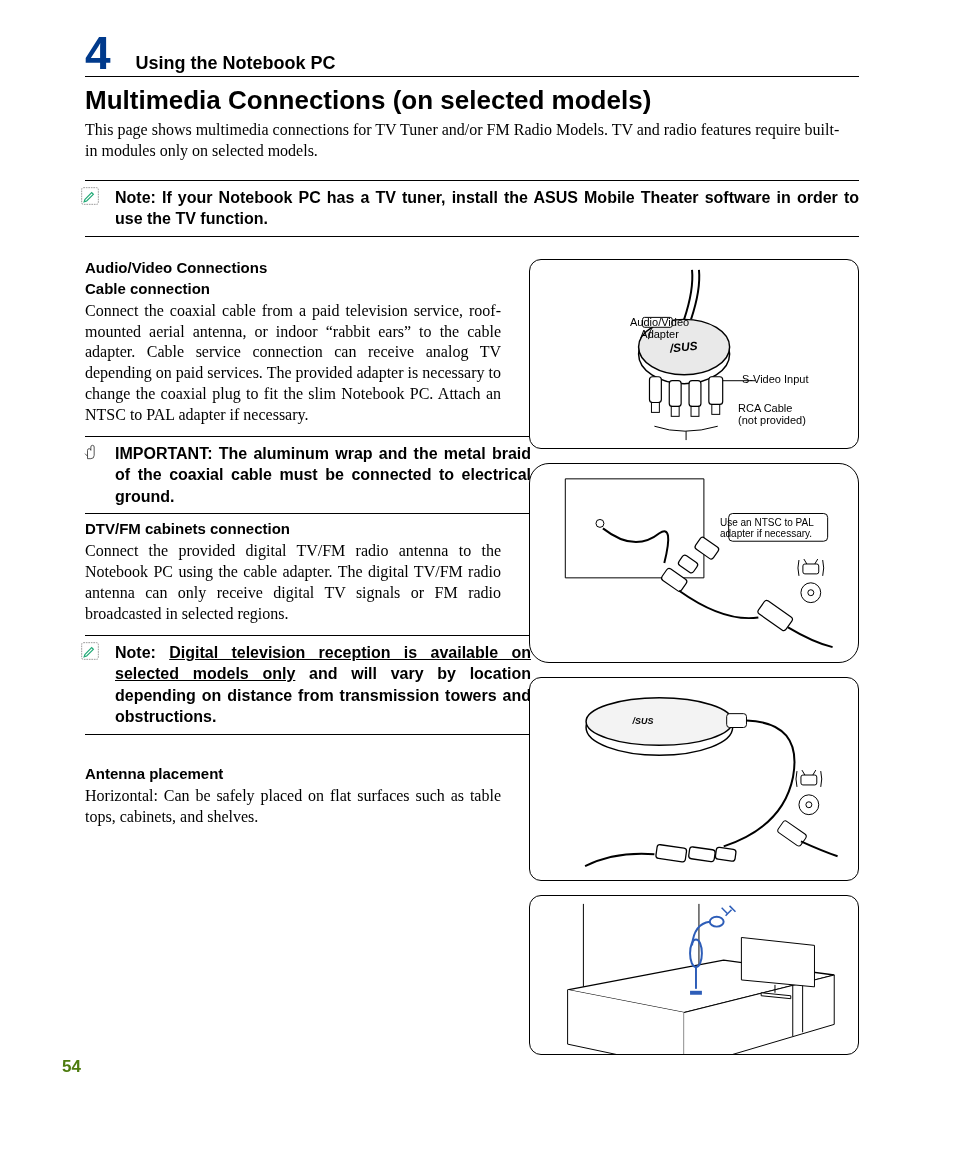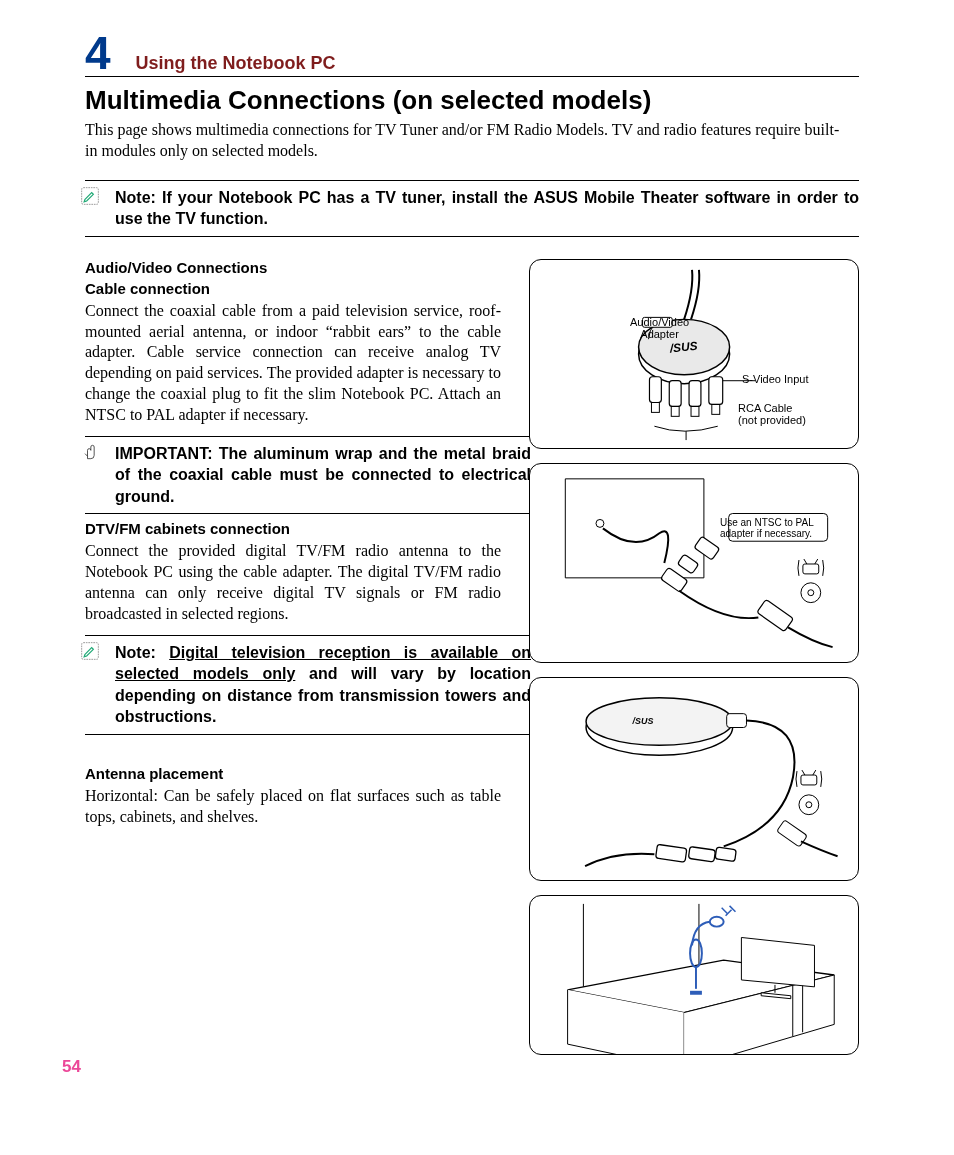--- a/index.html
+++ b/index.html
@@ -28,21 +28,21 @@
     font-weight: bold;
     font-size: 46px;
     color: #003a8c;
     margin-right: 25px;
     line-height: 1;
   }
   .chapter-title {
     font-family: Arial, Helvetica, sans-serif;
     font-weight: bold;
     font-size: 18px;
-    color: #7f1d1d;
+    color: #000000;
   }
   h1.main-heading {
     font-family: Arial, Helvetica, sans-serif;
     font-weight: bold;
     font-size: 26px;
     margin: 8px 0 4px 0;
   }
   p.intro {
     font-size: 16px;
     line-height: 1.3;
@@ -103,21 +103,21 @@
   .illus-box svg { display:block; }
   .callout { position:absolute; text-align:center; line-height:1.15; }
 
   .page-number {
     position: absolute;
     bottom: 78px;
     left: 62px;
     font-family: Arial, Helvetica, sans-serif;
     font-weight: bold;
     font-size: 17px;
-    color: #ec4899;
+    color: #4d7c0f;
   }
 
   
   .pencil-icon svg, .hand-icon svg { width:20px; height:20px; }
 </style>
 </head>
 <body>
 
 <div class="page">
 
@@ -206,21 +206,21 @@
           <line x1="142" y1="173" x2="142" y2="182" stroke="#000"></line>
           <line x1="142" y1="182" x2="210" y2="160" stroke="#000" stroke-width="0"></line>
         </svg>
         <div class="callout" style="top:56px; left:100px; white-space:pre;">Audio/Video
 Adapter</div>
         <div class="callout" style="top:113px; left:212px; text-align:left;">S-Video Input</div>
         <div class="callout" style="top:142px; left:208px; text-align:left; white-space:pre;">RCA Cable
 (not provided)</div>
       </div>
 
-      <div class="illus-box" style="height:200px;">
+      <div class="illus-box" style="height:200px;border-radius:20px;">
         <svg viewBox="0 0 300 200" width="100%" height="100%">
           <path d="M20 15 L160 15 L160 115 L20 115 Z" fill="none" stroke="#000" stroke-width="1"></path>
           <circle cx="55" cy="60" r="4" fill="none" stroke="#000"></circle>
           <path d="M58 65 Q90 90 115 70 Q130 60 120 100" fill="none" stroke="#000" stroke-width="2"></path>
 
           <g stroke="#000" fill="#fff" stroke-width="1.2">
             <rect x="152" y="78" width="22" height="14" rx="3" transform="rotate(35 163 85)"></rect>
             <rect x="135" y="95" width="18" height="12" rx="3" transform="rotate(35 144 101)"></rect>
             <rect x="118" y="110" width="24" height="14" rx="3" transform="rotate(35 130 117)"></rect>
             <rect x="215" y="145" width="34" height="16" rx="3" transform="rotate(35 232 153)"></rect>

